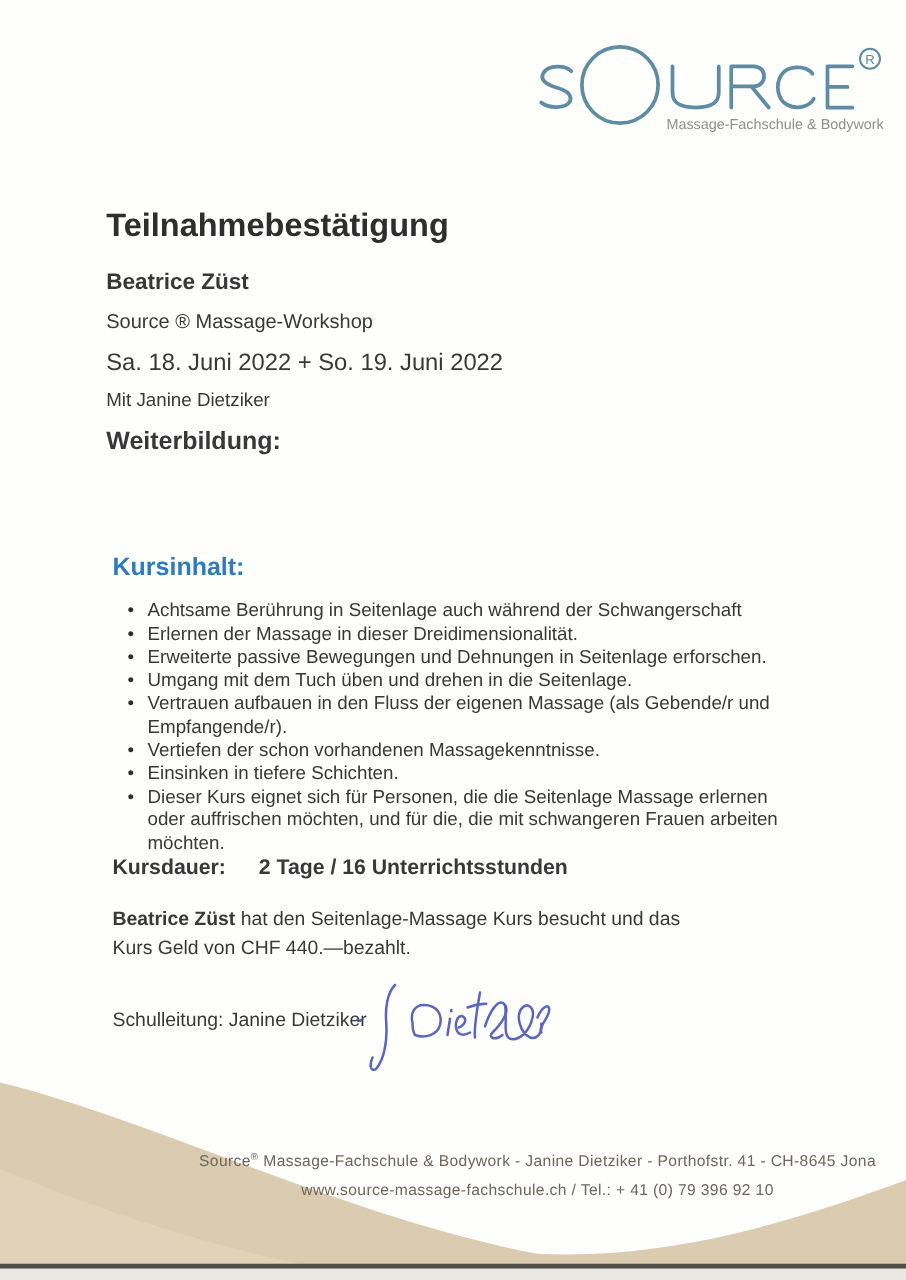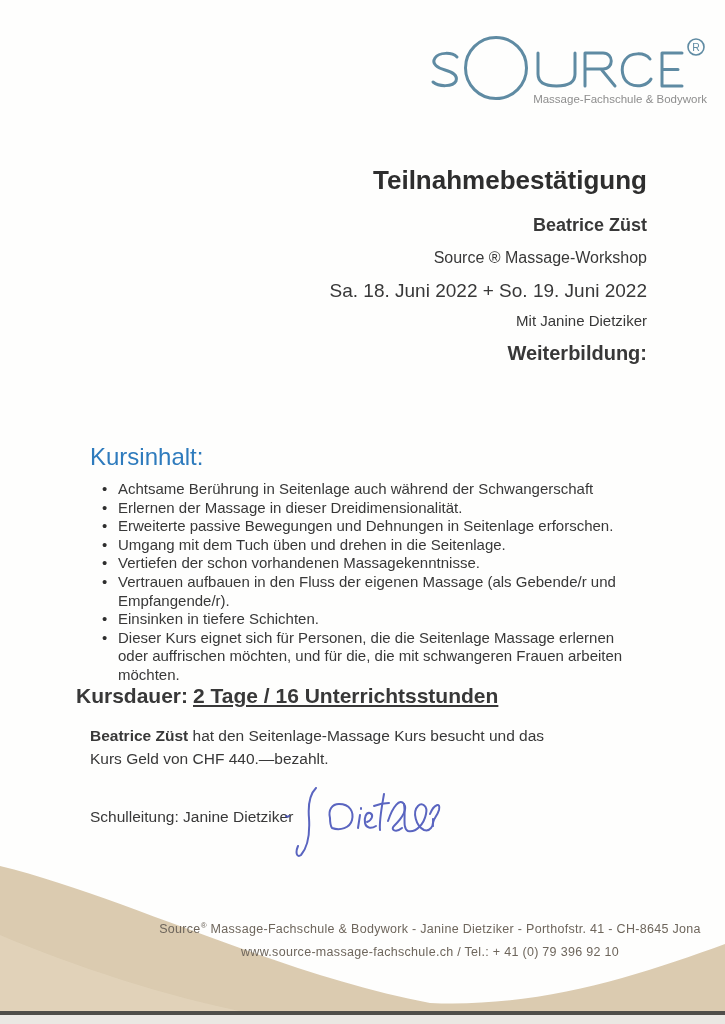--- a/index.html
+++ b/index.html
@@ -7,44 +7,44 @@
     position:relative;width:725px;height:1024px;overflow:hidden;
     background:#fefefd;
     font-family:"Liberation Sans","DejaVu Sans",sans-serif;
     color:#383838;
   }
   
   .swoosh{position:absolute;left:0;top:0;width:725px;height:1024px;z-index:0;}
   
   .logo{position:absolute;left:420px;top:28px;width:300px;height:82px;z-index:2;}
   
-  .center-col{position:absolute;left:85px;width:562px;text-align:right;z-index:2;}
+  .center-col{position:absolute;left:85px;width:562px;text-align:left;z-index:2;}
   .title{top:165px;font-size:26px;font-weight:bold;color:#2e2e2e;}
   .participant{top:215px;font-size:18px;font-weight:bold;}
   .course{top:249px;font-size:16px;}
   .dates{top:280px;font-size:19px;}
   .instructor{top:312px;font-size:15px;}
   .weiterbildung{top:342px;font-size:20px;font-weight:bold;}
   .course-title{top:374px;font-size:18px;font-weight:bold;}
   
   .section-heading{
     position:absolute;left:90px;top:443px;z-index:2;
-    font-size:24px;font-weight:normal;color:#2e7bbd;
+    font-size:20px;font-weight:bold;color:#2e7bbd;
   }
   ul.bullets{
     position:absolute;left:97px;top:480px;width:548px;z-index:2;
     margin:0;padding:0;list-style:none;
     font-size:15px;line-height:18.6px;
   }
   ul.bullets li{position:relative;padding-left:21px;}
   ul.bullets li::before{
     content:"•";position:absolute;left:5px;top:0;
     font-size:15px;color:#2e2e2e;
   }
-  .duration-row{position:absolute;left:76px;top:684px;z-index:2;font-size:21px;font-weight:bold;text-decoration:underline;}
+  .duration-row{position:absolute;left:90px;top:684px;z-index:2;font-size:17px;font-weight:bold;}
   .duration-label{display:inline-block;width:117px;}
   .confirmation{position:absolute;left:90px;top:717px;z-index:2;font-size:15.5px;margin-top:10px;}
   .confirmation b{font-weight:bold;}
   .payment{position:absolute;left:90px;top:750px;z-index:2;font-size:15.5px;}
   .signature-label{position:absolute;left:90px;top:808px;z-index:2;font-size:15.5px;}
   .signature{position:absolute;left:282px;top:776px;width:162px;height:92px;z-index:2;}
   
   .footer{
     position:absolute;left:115px;top:914px;width:630px;z-index:2;
     text-align:center;font-size:12.5px;line-height:23px;
@@ -86,22 +86,22 @@
   <div class="center-col instructor">Mit Janine Dietziker</div>
   <div class="center-col weiterbildung">Weiterbildung:</div>
 
   <div class="section-heading">Kursinhalt:</div>
 
   <ul class="bullets">
     <li>Achtsame Berührung in Seitenlage auch während der Schwangerschaft</li>
     <li>Erlernen der Massage in dieser Dreidimensionalität.</li>
     <li>Erweiterte passive Bewegungen und Dehnungen in Seitenlage erforschen.</li>
     <li>Umgang  mit dem Tuch üben und drehen in die Seitenlage.</li>
+    <li>Vertrauen aufbauen in den Fluss der eigenen Massage (als Gebende/r und Empfangende/r).</li>
     <li>Vertiefen der schon vorhandenen Massagekenntnisse.</li>
-    <li>Vertrauen aufbauen in den Fluss der eigenen Massage (als Gebende/r und Empfangende/r).</li>
     <li>Einsinken in tiefere Schichten.</li>
     <li>Dieser Kurs eignet sich für Personen, die die Seitenlage Massage erlernen oder auffrischen möchten, und für die, die mit schwangeren Frauen arbeiten möchten.</li>
   </ul>
 
   <div class="duration-row">
     <span class="duration-label">Kursdauer:</span><span>2 Tage / 16 Unterrichtsstunden</span>
   </div>
 
   <div class="confirmation">
     <b>Beatrice Züst</b><span> hat den Seitenlage-Massage Kurs besucht und das</span>

